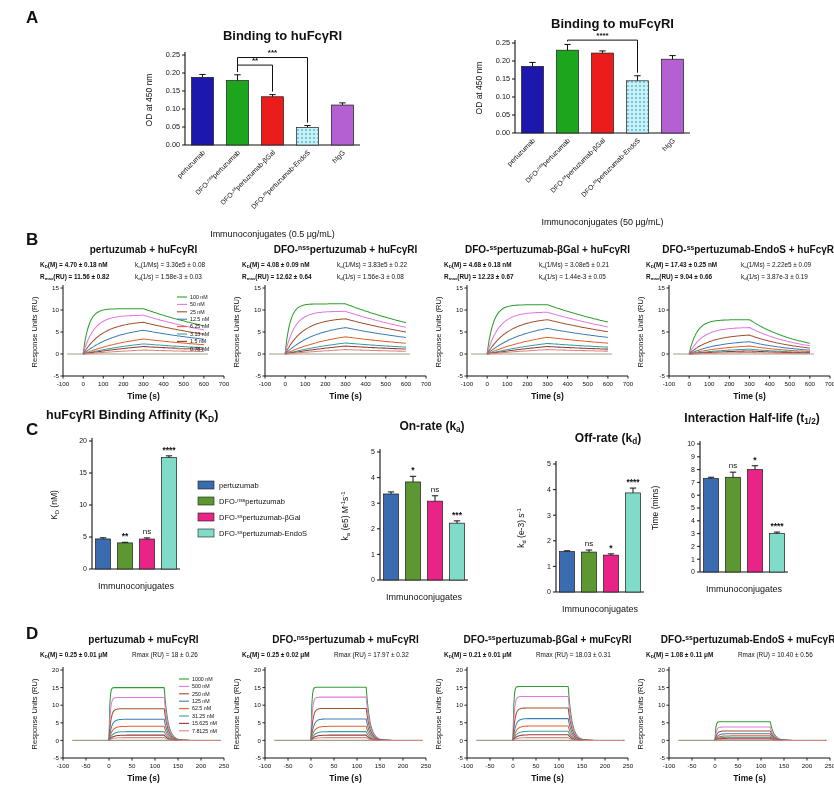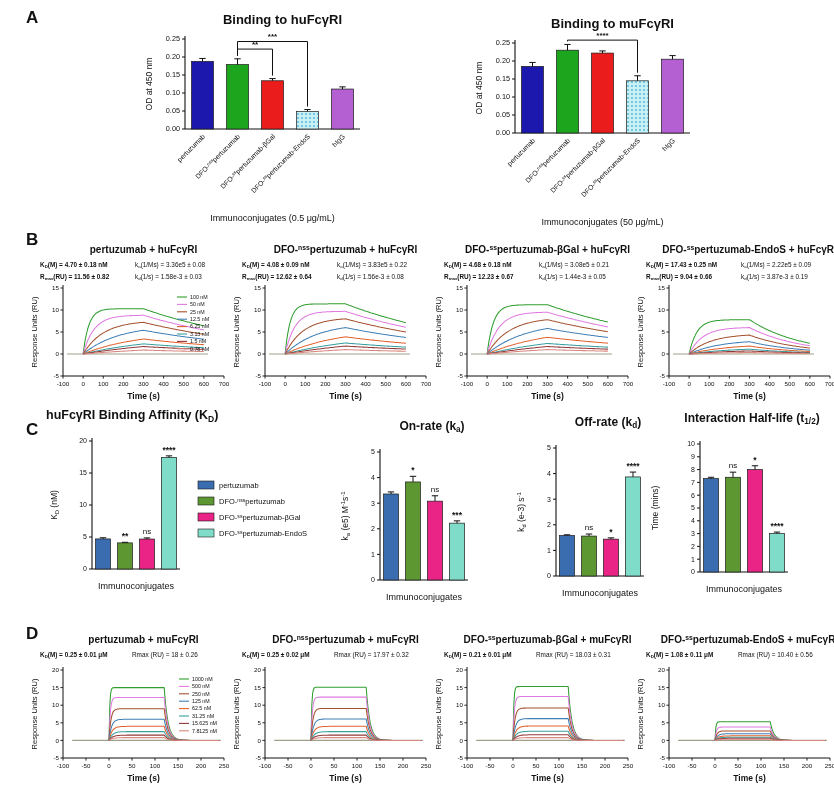--- a/index.html
+++ b/index.html
@@ -3,29 +3,29 @@
 <meta charset="utf-8">
 <style>
   html,body{margin:0;padding:0;background:#ffffff;font-family:"Liberation Sans",sans-serif;}
   #figure{position:relative;width:834px;height:793px;background:#fff;overflow:hidden;}
   .panel-label{position:absolute;font-size:17px;font-weight:bold;color:#111;}
   #lbl-a{left:26px;top:8px;}
   #lbl-b{left:26px;top:230px;}
   #lbl-c{left:26px;top:420px;}
   #lbl-d{left:26px;top:624px;}
   .chart-mount{position:absolute;}
-  #m-a1{left:100px;top:4px;width:330px;height:230px;}
+  #m-a1{left:100px;top:20px;width:330px;height:230px;}
   #m-a2{left:430px;top:8px;width:330px;height:230px;}
   #m-b1{left:28px;top:240px;width:202px;height:180px;}
   #m-b2{left:230px;top:240px;width:202px;height:180px;}
   #m-b3{left:432px;top:240px;width:202px;height:180px;}
   #m-b4{left:634px;top:240px;width:202px;height:180px;}
   #m-c1{left:30px;top:401px;width:300px;height:202px;}
   #m-c2{left:332px;top:412px;width:176px;height:202px;}
-  #m-c3{left:508px;top:408px;width:176px;height:202px;}
+  #m-c3{left:508px;top:424px;width:176px;height:202px;}
   #m-c4{left:642px;top:404px;width:190px;height:202px;}
   #m-d1{left:28px;top:630px;width:202px;height:163px;}
   #m-d2{left:230px;top:630px;width:202px;height:163px;}
   #m-d3{left:432px;top:630px;width:202px;height:163px;}
   #m-d4{left:634px;top:630px;width:202px;height:163px;}
   svg text{fill:#111;}
 </style>
 </head>
 <body>
 

